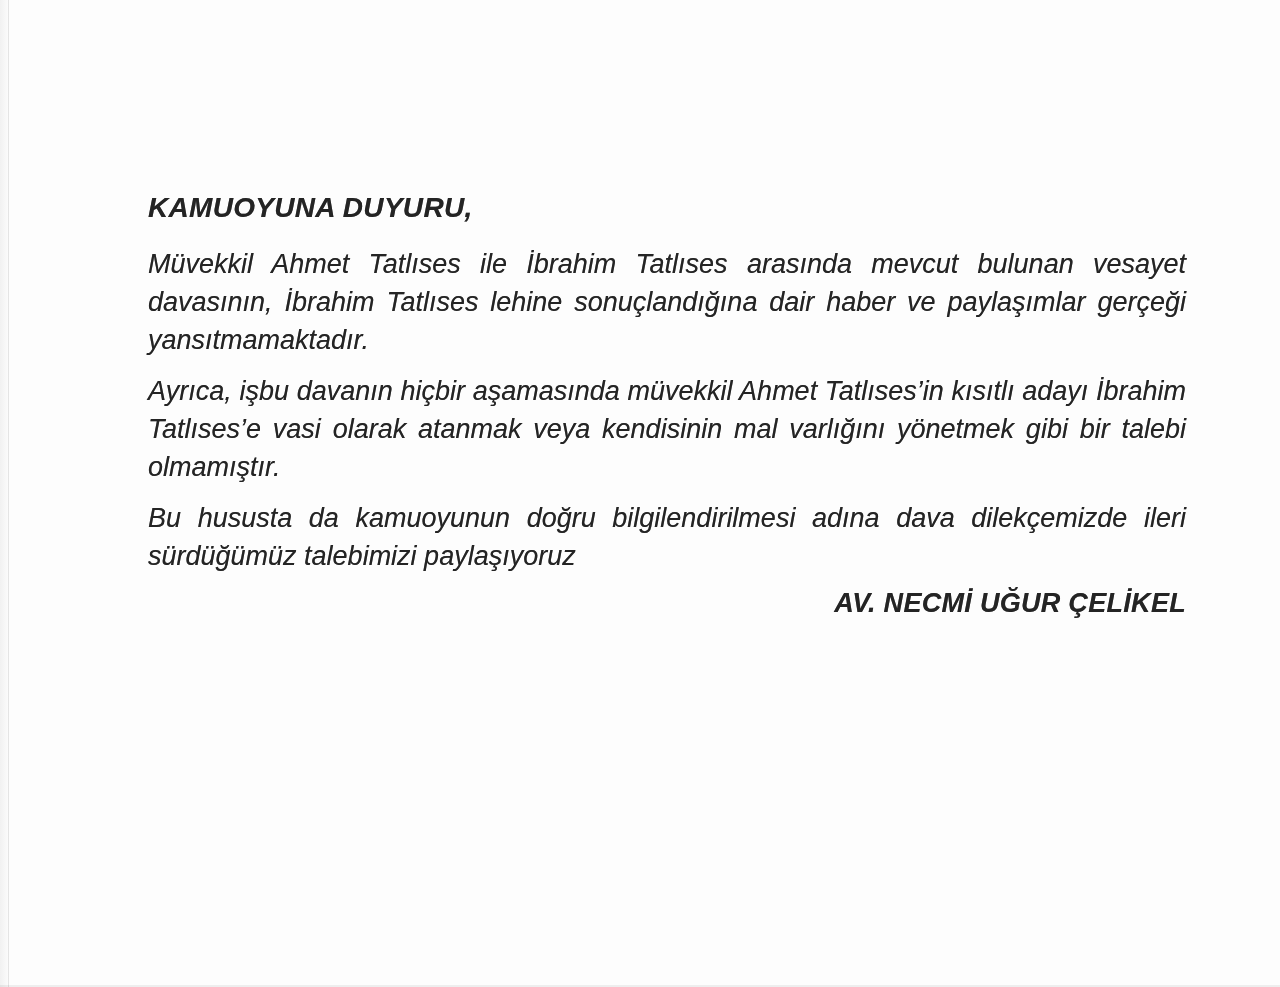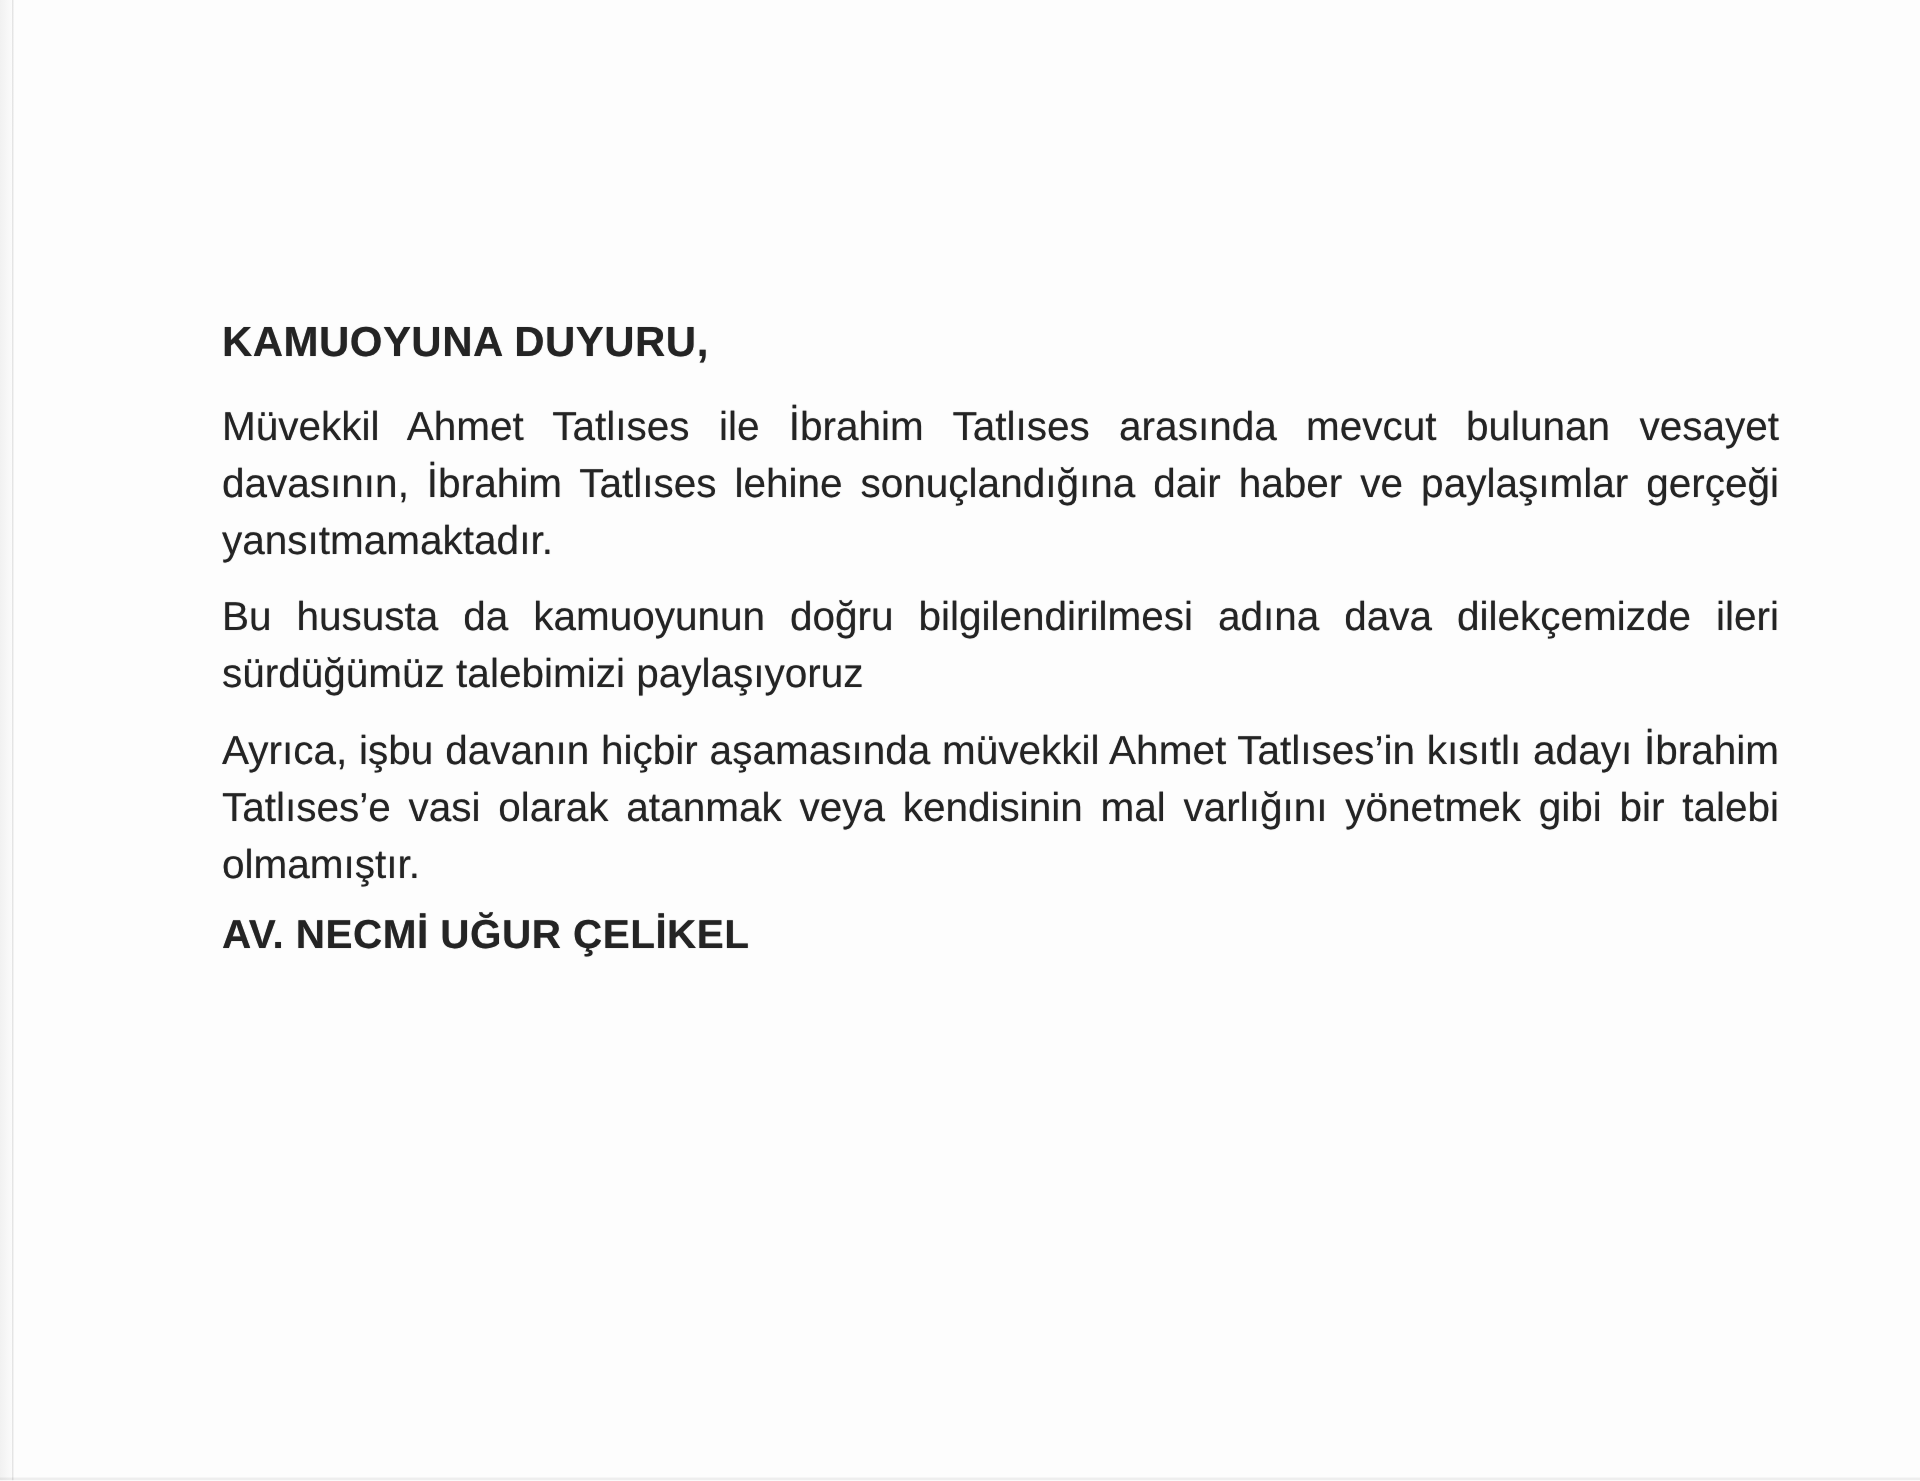--- a/index.html
+++ b/index.html
@@ -29,56 +29,57 @@
     position: absolute;
     left: 0;
     right: 0;
     bottom: 0;
     height: 2px;
     background: rgba(0,0,0,0.06);
   }
   .doc {
     position: absolute;
     left: 148px;
-    top: 212px;
+    top: 192px;
     width: 1038px;
     color: #242424;
     
     text-shadow: 0 0 0.6px rgba(36,36,36,0.55);
+    font-style: italic;
   }
   .doc-title {
     font-size: 28px;
     font-weight: 700;
     letter-spacing: 0.3px;
     margin: 0 0 21px 0;
   }
   .doc-paragraph {
     font-size: 27px;
     line-height: 38px;
     text-align: justify;
     margin: 0 0 13px 0;
   }
   .doc-signature {
     font-size: 27px;
     font-weight: 700;
     letter-spacing: 0.3px;
-    text-align: left;
+    text-align: right;
     margin-top: 13px;
   }
 </style>
 </head>
 <body>
 
 <div class="left-edge-shade"></div>
 <div class="bottom-edge-shade"></div>
 
 <div class="doc">
   <h1 class="doc-title">KAMUOYUNA DUYURU,</h1>
 
   <p class="doc-paragraph">Müvekkil Ahmet Tatlıses ile İbrahim Tatlıses arasında mevcut bulunan vesayet davasının, İbrahim Tatlıses lehine sonuçlandığına dair haber ve paylaşımlar gerçeği yansıtmamaktadır.</p>
 
 
+  <p class="doc-paragraph">Ayrıca, işbu davanın hiçbir aşamasında müvekkil Ahmet Tatlıses’in kısıtlı adayı İbrahim Tatlıses’e vasi olarak atanmak veya kendisinin mal varlığını yönetmek gibi bir talebi olmamıştır.</p>
+
   <p class="doc-paragraph">Bu hususta da kamuoyunun doğru bilgilendirilmesi adına dava dilekçemizde ileri sürdüğümüz talebimizi paylaşıyoruz</p>
-
-  <p class="doc-paragraph">Ayrıca, işbu davanın hiçbir aşamasında müvekkil Ahmet Tatlıses’in kısıtlı adayı İbrahim Tatlıses’e vasi olarak atanmak veya kendisinin mal varlığını yönetmek gibi bir talebi olmamıştır.</p>
 
   <div class="doc-signature">AV. NECMİ UĞUR ÇELİKEL</div>
 </div>
 
 </body></html>

